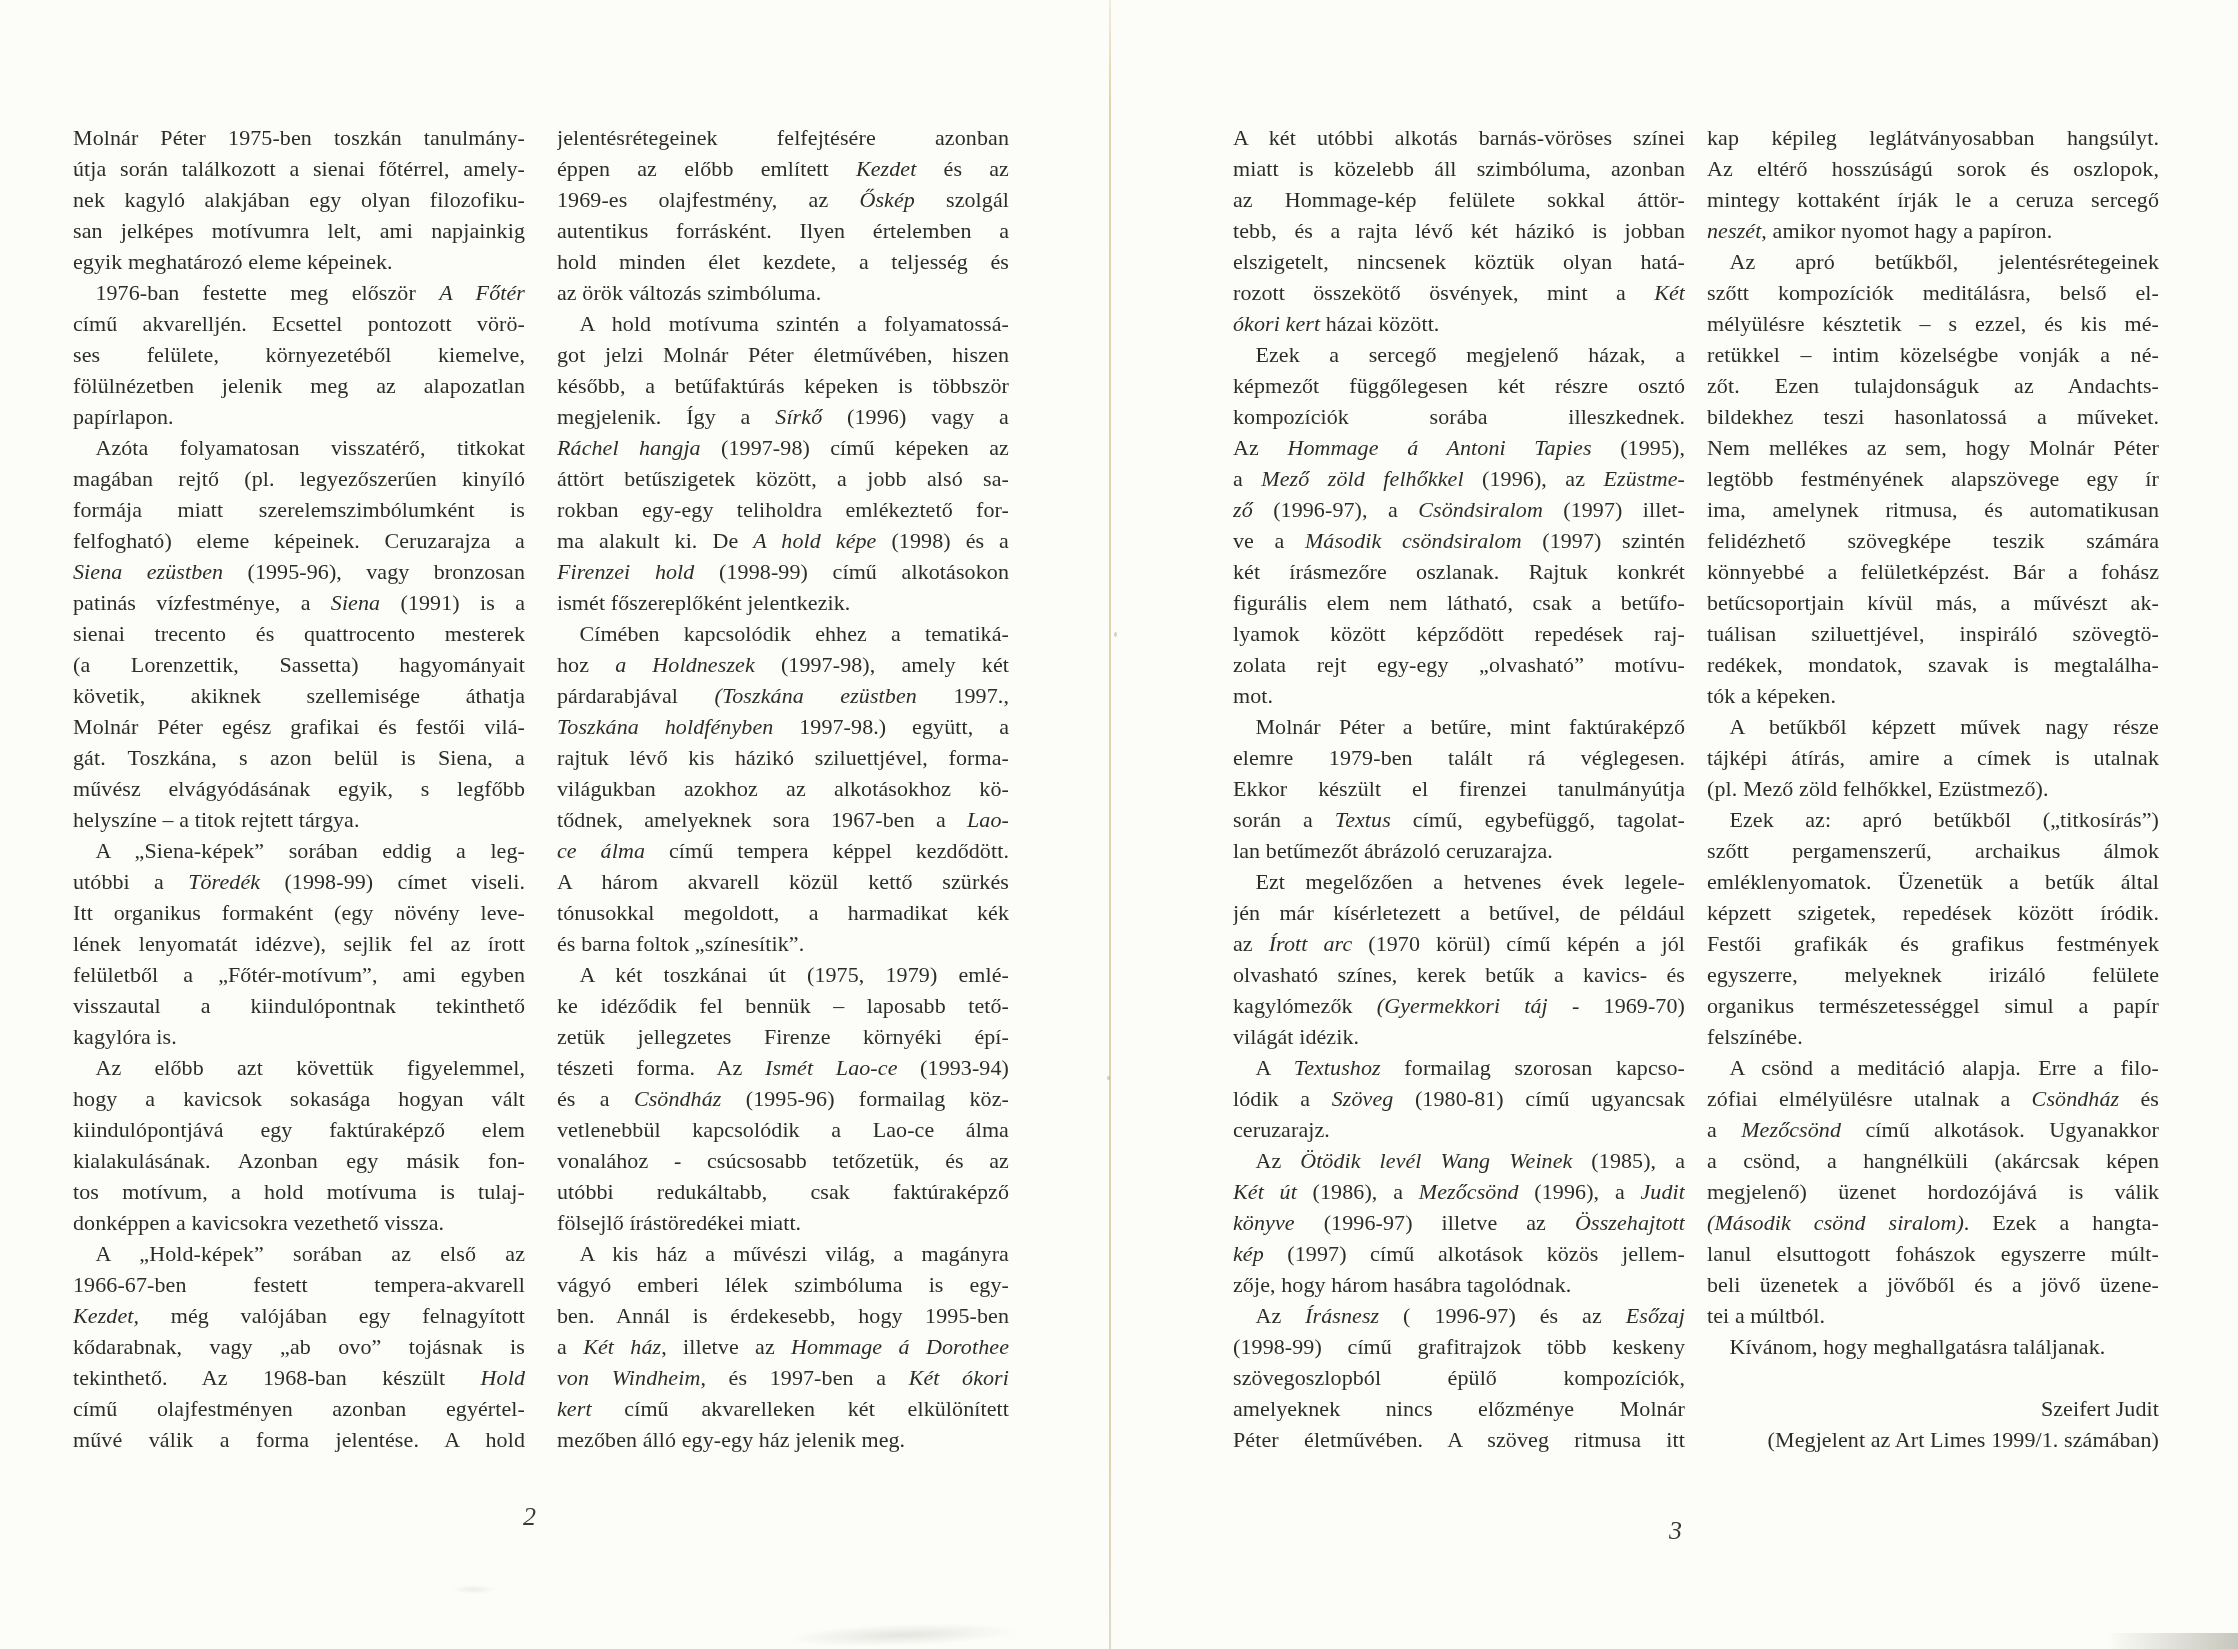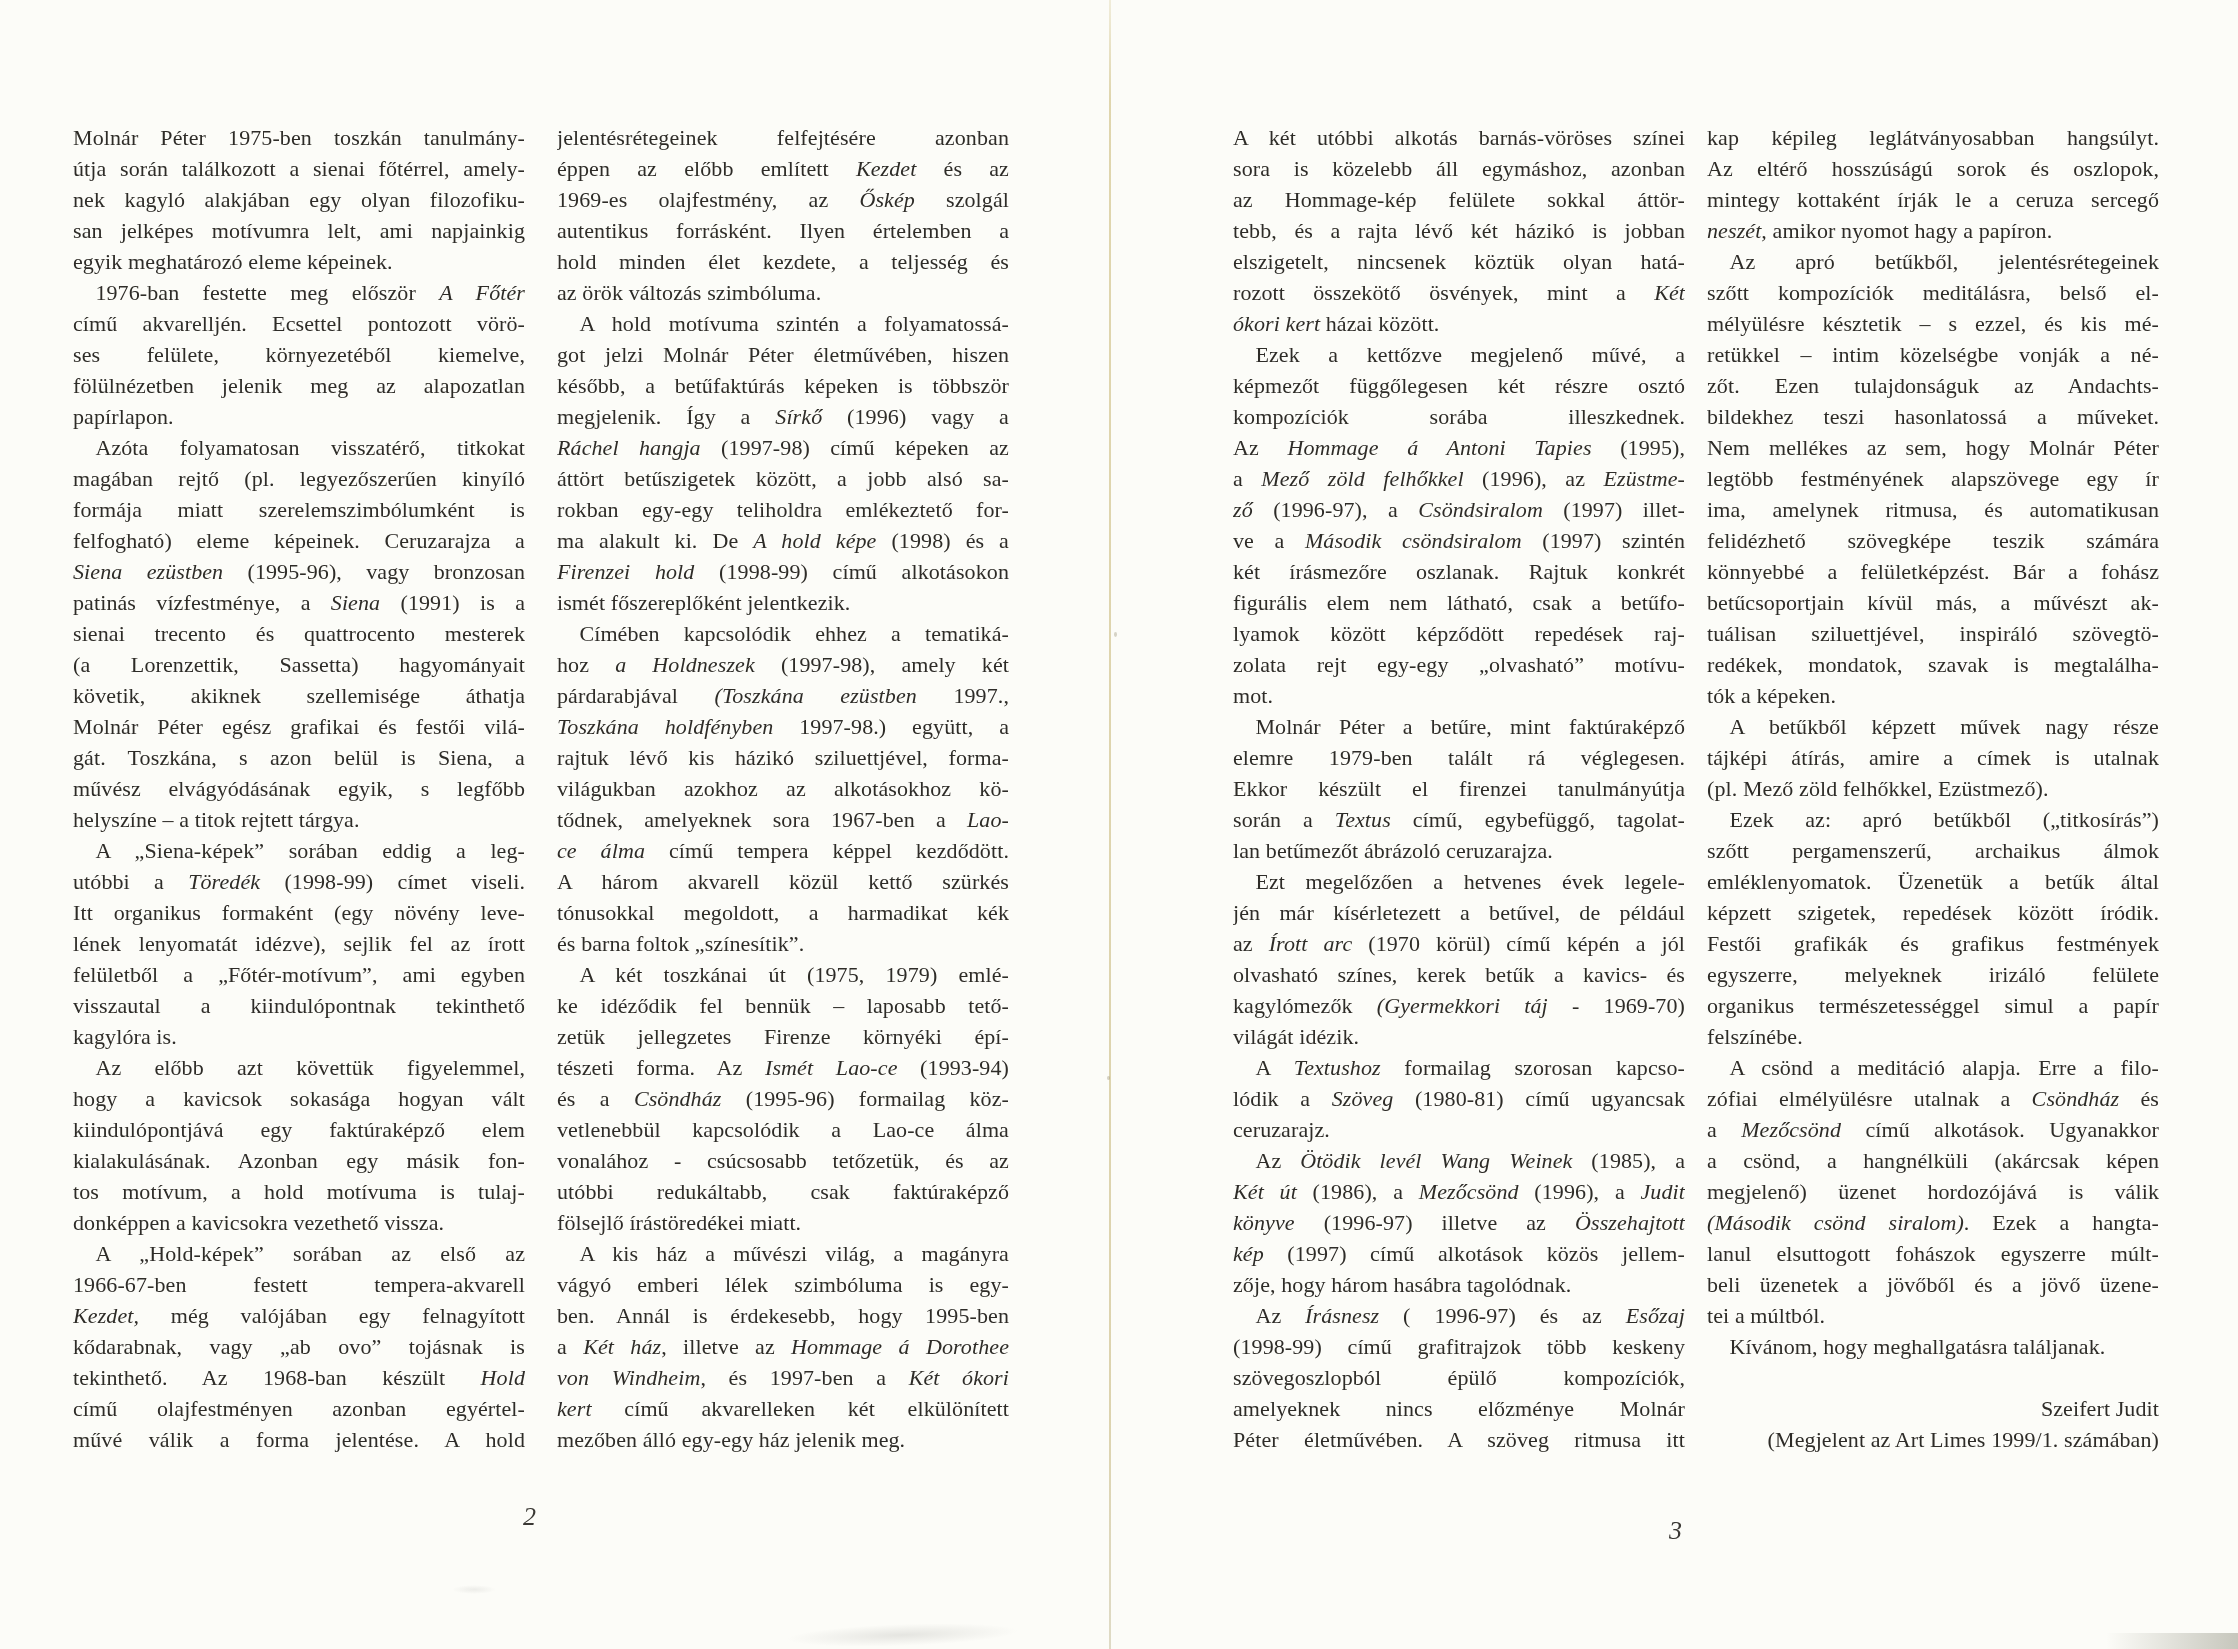--- a/index.html
+++ b/index.html
@@ -168,27 +168,27 @@
     <div class="line indent">A kis ház a művészi világ, a magányra</div>
     <div class="line">vágyó emberi lélek szimbóluma is egy-</div>
     <div class="line">ben. Annál is érdekesebb, hogy 1995-ben</div>
     <div class="line">a <i>Két ház</i>, illetve az <i>Hommage á Dorothee</i></div>
     <div class="line"><i>von Windheim</i>, és 1997-ben a <i>Két ókori</i></div>
     <div class="line"><i>kert</i> című akvarelleken két elkülönített</div>
     <div class="line end">mezőben álló egy-egy ház jelenik meg.</div>
   </div>
 <div class="column" id="col-2">
     <div class="line">A két utóbbi alkotás barnás-vöröses színei</div>
-    <div class="line">sora is közelebb áll egymáshoz, azonban</div>
+    <div class="line">miatt is közelebb áll szimbóluma, azonban</div>
     <div class="line">az Hommage-kép felülete sokkal áttör-</div>
     <div class="line">tebb, és a rajta lévő két házikó is jobban</div>
     <div class="line">elszigetelt, nincsenek köztük olyan hatá-</div>
     <div class="line">rozott összekötő ösvények, mint a <i>Két</i></div>
     <div class="line end"><i>ókori kert</i> házai között.</div>
-    <div class="line indent">Ezek a kettőzve megjelenő művé, a</div>
+    <div class="line indent">Ezek a sercegő megjelenő házak, a</div>
     <div class="line">képmezőt függőlegesen két részre osztó</div>
     <div class="line">kompozíciók sorába illeszkednek.</div>
     <div class="line">Az <i>Hommage á Antoni Tapies</i> (1995),</div>
     <div class="line">a <i>Mező zöld felhőkkel</i> (1996), az <i>Ezüstme-</i></div>
     <div class="line"><i>ző</i> (1996-97), a <i>Csöndsiralom</i> (1997) illet-</div>
     <div class="line">ve a <i>Második csöndsiralom</i> (1997) szintén</div>
     <div class="line">két írásmezőre oszlanak. Rajtuk konkrét</div>
     <div class="line">figurális elem nem látható, csak a betűfo-</div>
     <div class="line">lyamok között képződött repedések raj-</div>
     <div class="line">zolata rejt egy-egy „olvasható” motívu-</div>

